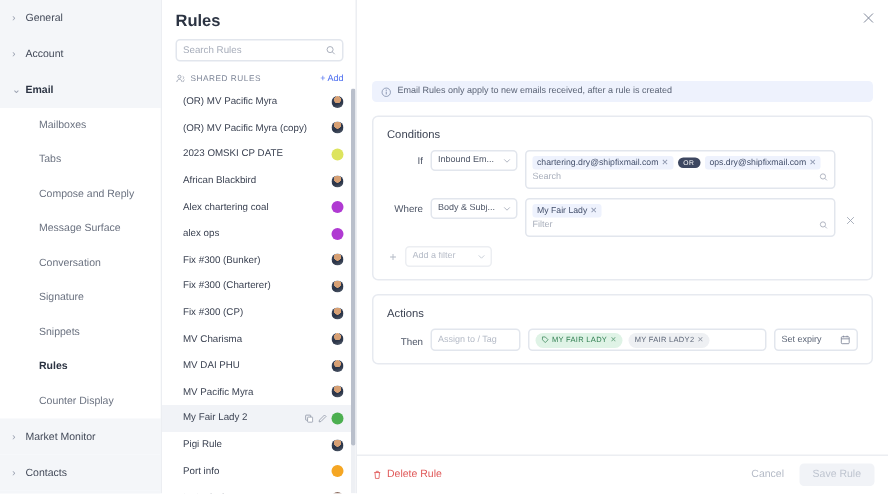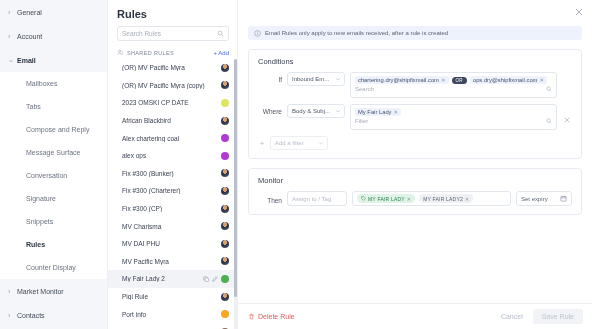--- a/index.html
+++ b/index.html
@@ -95,21 +95,21 @@
     width: 3px; background: #eef0f4;
   }
   .scroll-thumb {
     position: absolute; right: 0px; top: 0; width: 3px; height: 238px;
     background: #b9bfcb; border-radius: 2px;
   }
 
   
   .main {
     flex: 1; display: flex; flex-direction: column;
-    background: #fff; position: relative;
+    background: #fff; position: relative; gap: 28px;
   }
   .main-hdr {
     height: 26px; display: flex; align-items: flex-start;
     justify-content: flex-end; padding: 8px 9px 0 0;
   }
   .close-x { cursor: default; }
   .main-body { flex: 1; padding: 0 10px; overflow: hidden; }
 
   .banner {
     background: #eef2fd; border-radius: 3px;
@@ -461,21 +461,21 @@
           <div class="select">
             <span class="v">Add a filter</span>
             <svg width="6" height="6" viewBox="0 0 16 16">
               <polyline points="3,6 8,11 13,6" fill="none" stroke="#c3c9d4" stroke-width="1.6"></polyline>
             </svg>
           </div>
         </div>
       </div>
 
       <div class="card">
-        <div class="card-title">Monitor</div>
+        <div class="card-title">Actions</div>
         <div class="act-row">
           <span class="cond-lbl">Then</span>
           <div class="assign">
             <span class="ph">Assign to / Tag</span>
           </div>
           <div class="tagbox">
             <span class="tag green">
               <svg width="5" height="5" viewBox="0 0 16 16">
                 <path d="M2 2h6l6 6-6 6-6-6z" fill="none" stroke="#2e7d4f" stroke-width="1.5"></path>
               </svg>

